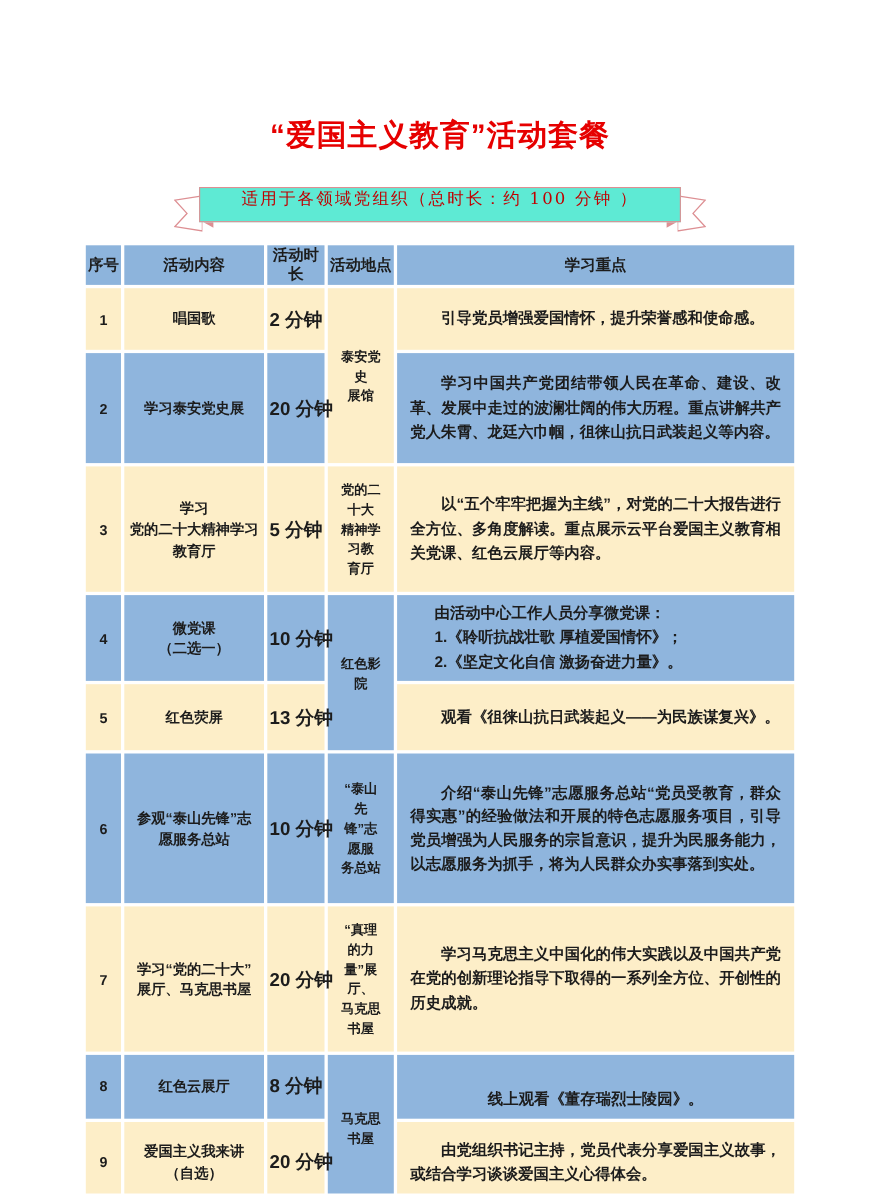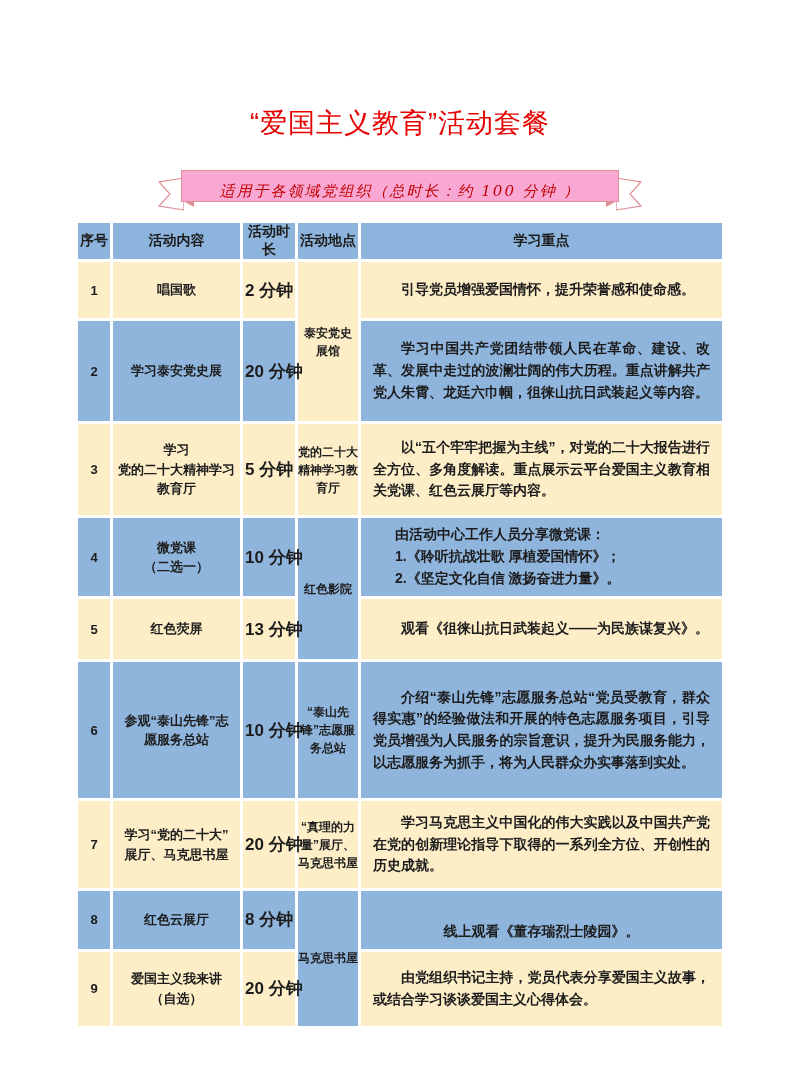--- a/index.html
+++ b/index.html
@@ -7,32 +7,32 @@
     width: 800px; height: 1085px; overflow: hidden;
     font-family: "Liberation Sans", "DejaVu Sans", sans-serif;
     color: var(--text_dark, #1c1c1c);
   }
   .page { position: relative; width: 800px; height: 1085px; }
 
   
   .title {
     margin: 0; padding-top: 104px;
     text-align: center;
-    font-size: 27px; font-weight: normal; letter-spacing: 1px;
+    font-size: 27px; font-weight: bold; letter-spacing: 1px;
     color: var(--title_red, #e60000);
     line-height: 38px;
   }
 
   
   .ribbon-wrap { display: flex; justify-content: center; margin-top: 28px; }
   .ribbon { position: relative; width: 438px; height: 32px; }
   .ribbon-box {
     position: absolute; left: 0; top: 0; right: 0; bottom: 0;
-    background: #f9a8d4; border: 1px solid var(--ribbon_border, #dd8f93);
-    z-index: 2; display: flex; align-items: flex-end; justify-content: center; font-style: italic;
+    background: #5eead4; border: 1px solid var(--ribbon_border, #dd8f93);
+    z-index: 2; display: flex; align-items: flex-start; justify-content: center;
   }
   .ribbon-text {
     color: var(--ribbon_red, #c00000);
     font-family: "DejaVu Serif", "Liberation Serif", serif;
     font-size: 15px; letter-spacing: 2px; white-space: nowrap;
   }
   .tail { position: absolute; top: 7px; width: 26px; height: 34px; z-index: 1; }
   .tail.left  { left: -23px; }
   .tail.right { right: -23px; }
   .fold {
@@ -56,21 +56,21 @@
     background: var(--header_blue, #8db4dc);
     font-size: 14px; font-weight: bold; height: 28px; padding: 0;
     color: var(--text_dark, #1c1c1c);
   }
   td { vertical-align: middle; font-weight: bold; padding: 2px; }
   td.cream { background: var(--row_cream, #fdeec8); }
   td.blue  { background: var(--row_blue, #8fb5dd); }
   td.num      { font-size: 13px; text-align: center; }
   td.activity { font-size: 13px; text-align: center; white-space: pre-line; line-height: 1.5; margin-top: 32px; }
   td.duration { font-size: 17px; text-align: center; white-space: nowrap; }
-  td.location { font-size: 12px; text-align: center; white-space: pre-line; line-height: 1.5; padding: 0; }
+  td.location { font-size: 12px; text-align: center; white-space: pre-line; line-height: 1.5; padding: 12px; }
   td.focus    { padding: 6px 12px; }
   .focus-text { font-size: 14px; line-height: 1.55; text-align: justify; }
   .focus-text.indent { text-indent: 2em; }
   .focus-text.list   { white-space: pre-line; padding-left: 22px; text-align: left; text-indent: 0; }
   .focus-text.center { text-align: center; text-indent: 0; margin-top: 24px; }
 </style>
 </head>
 <body>
 
 <div class="page">

